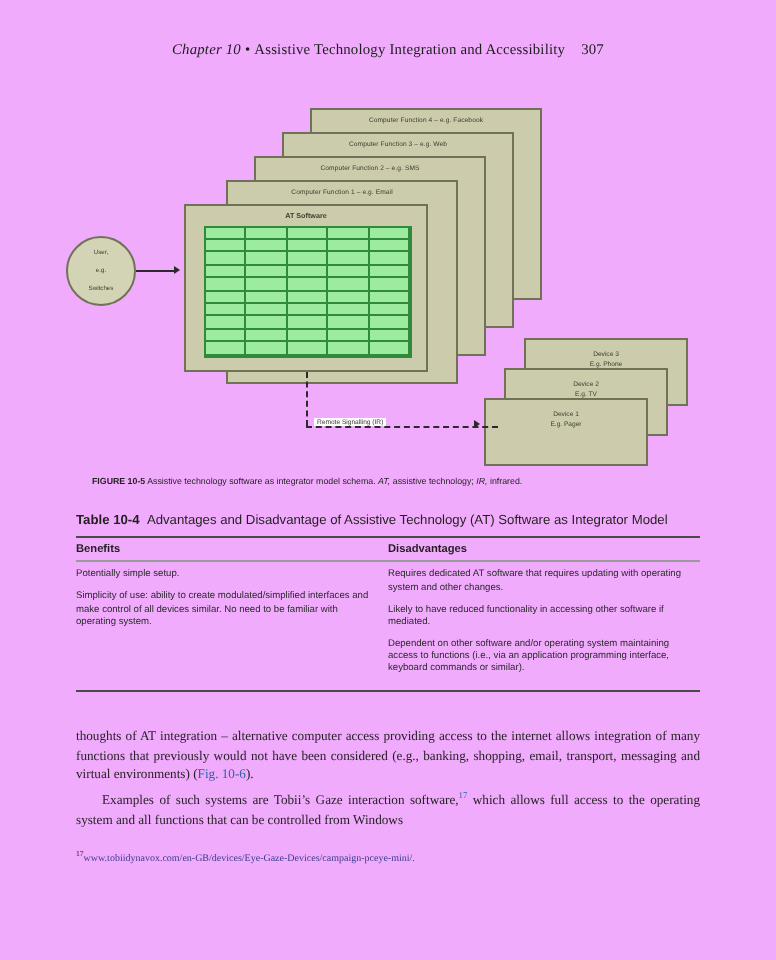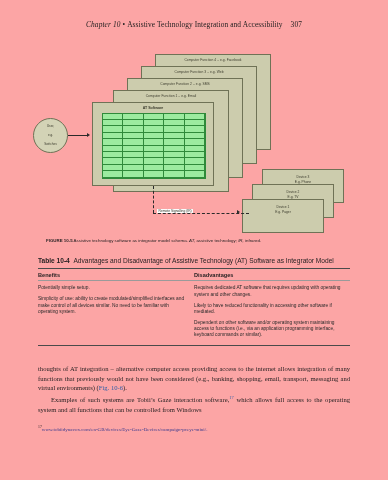--- a/index.html
+++ b/index.html
@@ -6,21 +6,21 @@
   body{
     width:388px;height:480px;
     background:#ffffff;
     font-family:"Liberation Serif", serif;
     color:#231f20;
     overflow:hidden;
     position:relative;
   }
   .page{
     position:absolute;inset:0;
-    background:#fca5a5;
+    background:#f0abfc;
     padding:0;
   }
 
   
   .runhead{
     position:absolute;top:20px;left:0;right:0;
     text-align:center;
     font-size:7.4px;
     letter-spacing:.1px;
     white-space:nowrap;

